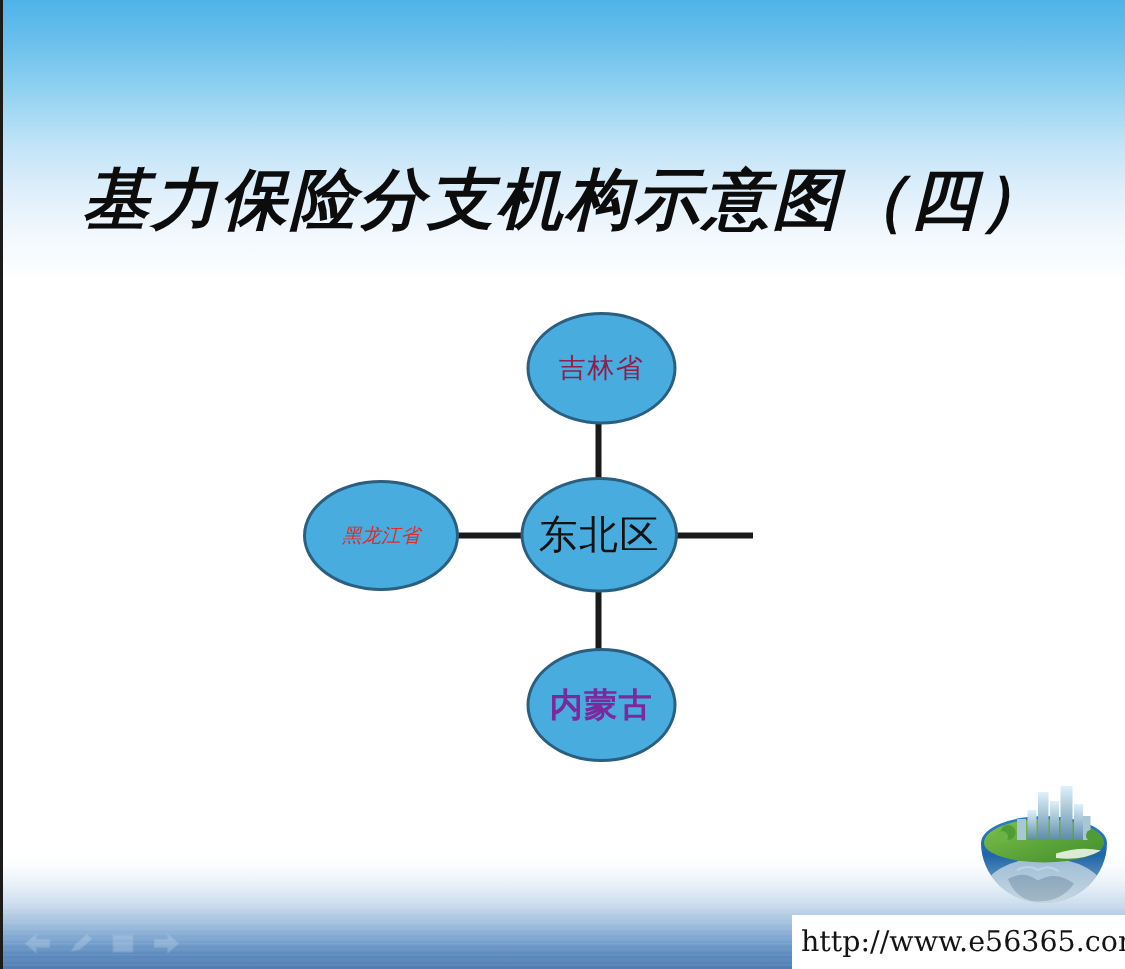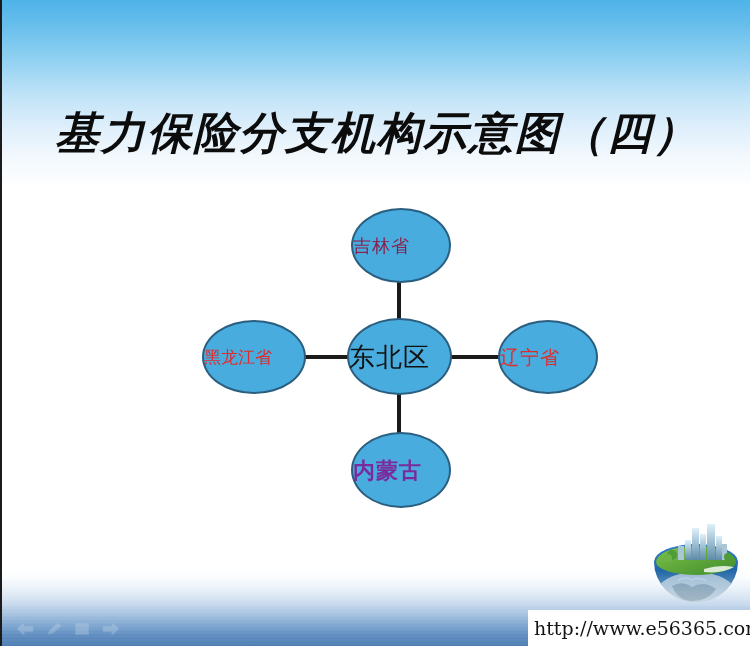--- a/index.html
+++ b/index.html
@@ -119,39 +119,40 @@
   .conn-h { height: 4px; }
 
   .node {
     position: absolute;
     border-radius: 50%;
     background: #49ACDE;
     border: 2px solid #2b5f80;
     box-sizing: border-box;
     display: flex;
     align-items: center;
+    justify-content: center;
     text-align: center;
   }
   .node-label {
     font-family: "DejaVu Serif", "Liberation Serif", serif;
     line-height: 1;
     white-space: nowrap;
   }
 
   #node-center { left: 345px; top: 318px; width: 105px; height: 77px; }
   #node-center .node-label { font-size: 26px; color: #111111; letter-spacing: 1px; }
 
   #node-top { left: 349px; top: 208px; width: 100px; height: 75px; }
   #node-top .node-label { font-size: 18px; color: #8c1f4b; letter-spacing: 1px; }
 
   #node-bottom { left: 349px; top: 432px; width: 100px; height: 76px; }
   #node-bottom .node-label { font-size: 22px; color: #7b2a9e; letter-spacing: 1px; font-weight: bold; }
 
   #node-left { left: 200px; top: 320px; width: 104px; height: 74px; }
-  #node-left .node-label { font-size: 17px; color: #e02b2b; letter-spacing: 0px; }
+  #node-left .node-label { font-size: 13px; color: #e02b2b; letter-spacing: 0px; font-style: italic; }
 
   #node-right { left: 496px; top: 320px; width: 100px; height: 74px; }
   #node-right .node-label { font-size: 19px; color: #e02b2b; letter-spacing: 1px; }
 
   
   .footer-logo {
     position: absolute;
     right: 6px;
     bottom: 36px;
     width: 96px;
@@ -202,23 +203,20 @@
     </div>
 
     <div class="node" id="node-left">
       <span class="node-label">黑龙江省</span>
     </div>
 
     <div class="node" id="node-center">
       <span class="node-label">东北区</span>
     </div>
 
-    <div class="node" id="node-right">
-      <span class="node-label">辽宁省</span>
-    </div>
 
     <div class="node" id="node-bottom">
       <span class="node-label">内蒙古</span>
     </div>
   </div>
 
   <div class="footer-logo">
     <svg viewBox="0 0 96 88" width="96" height="88">
       <defs>
         <linearGradient id="oceanG" x1="0" y1="0" x2="0" y2="1">

